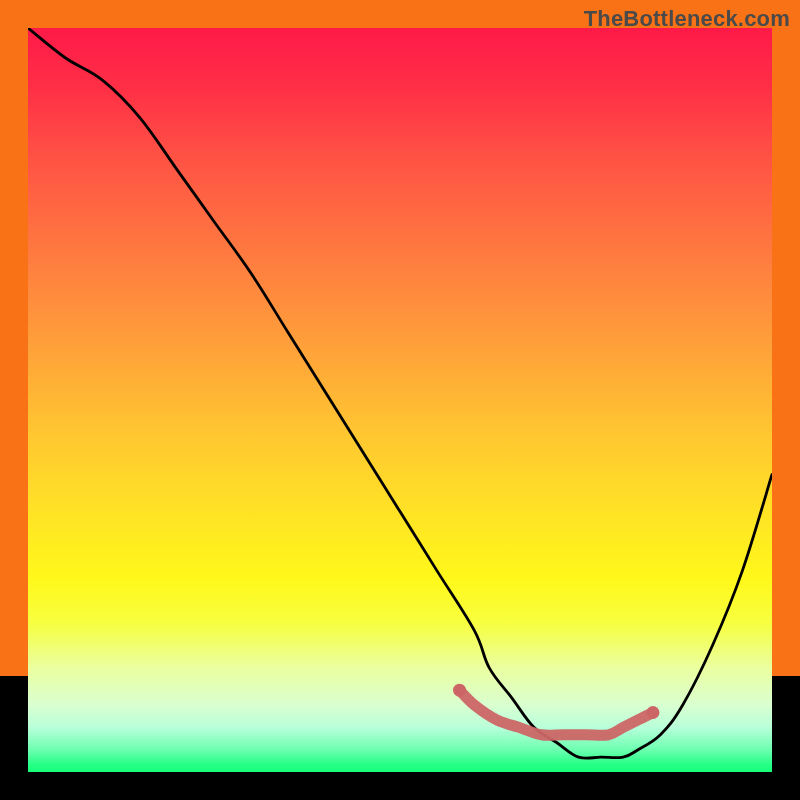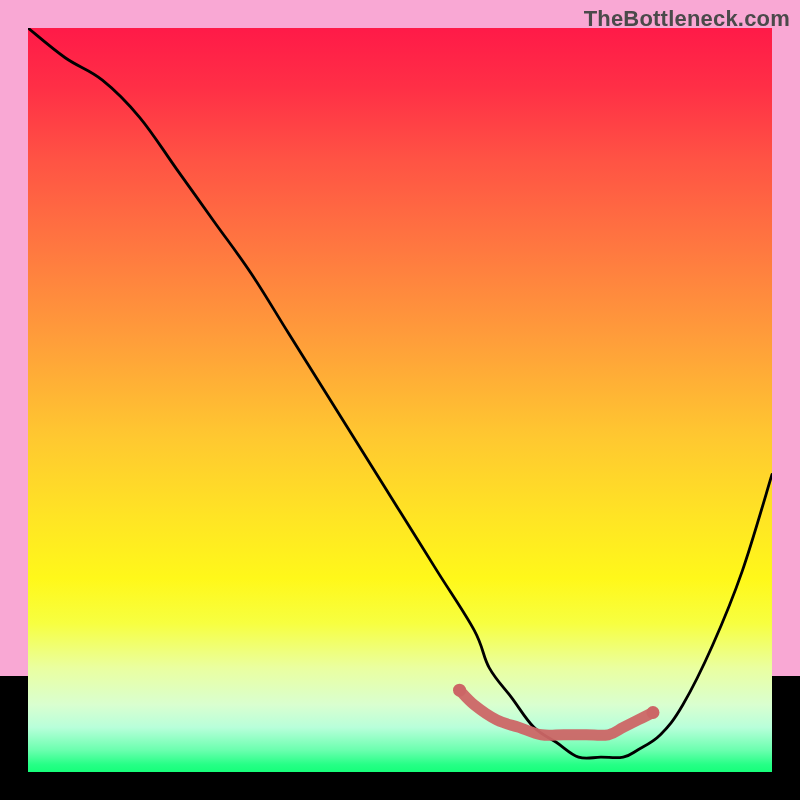--- a/index.html
+++ b/index.html
@@ -7,21 +7,21 @@
     padding: 0;
     width: 800px;
     height: 800px;
     background: #000;
     overflow: hidden;
   }
   .container {
     position: relative;
     width: 800px;
     height: 676px;
-    background: #f9a8d4;
+    background: #f97316;
   }
   .watermark {
     position: absolute;
     top: 6px;
     right: 10px;
     color: #4a4a4a;
     font-family: Arial, Helvetica, sans-serif;
     font-size: 22px;
     font-weight: 600;
     letter-spacing: 0.2px;

